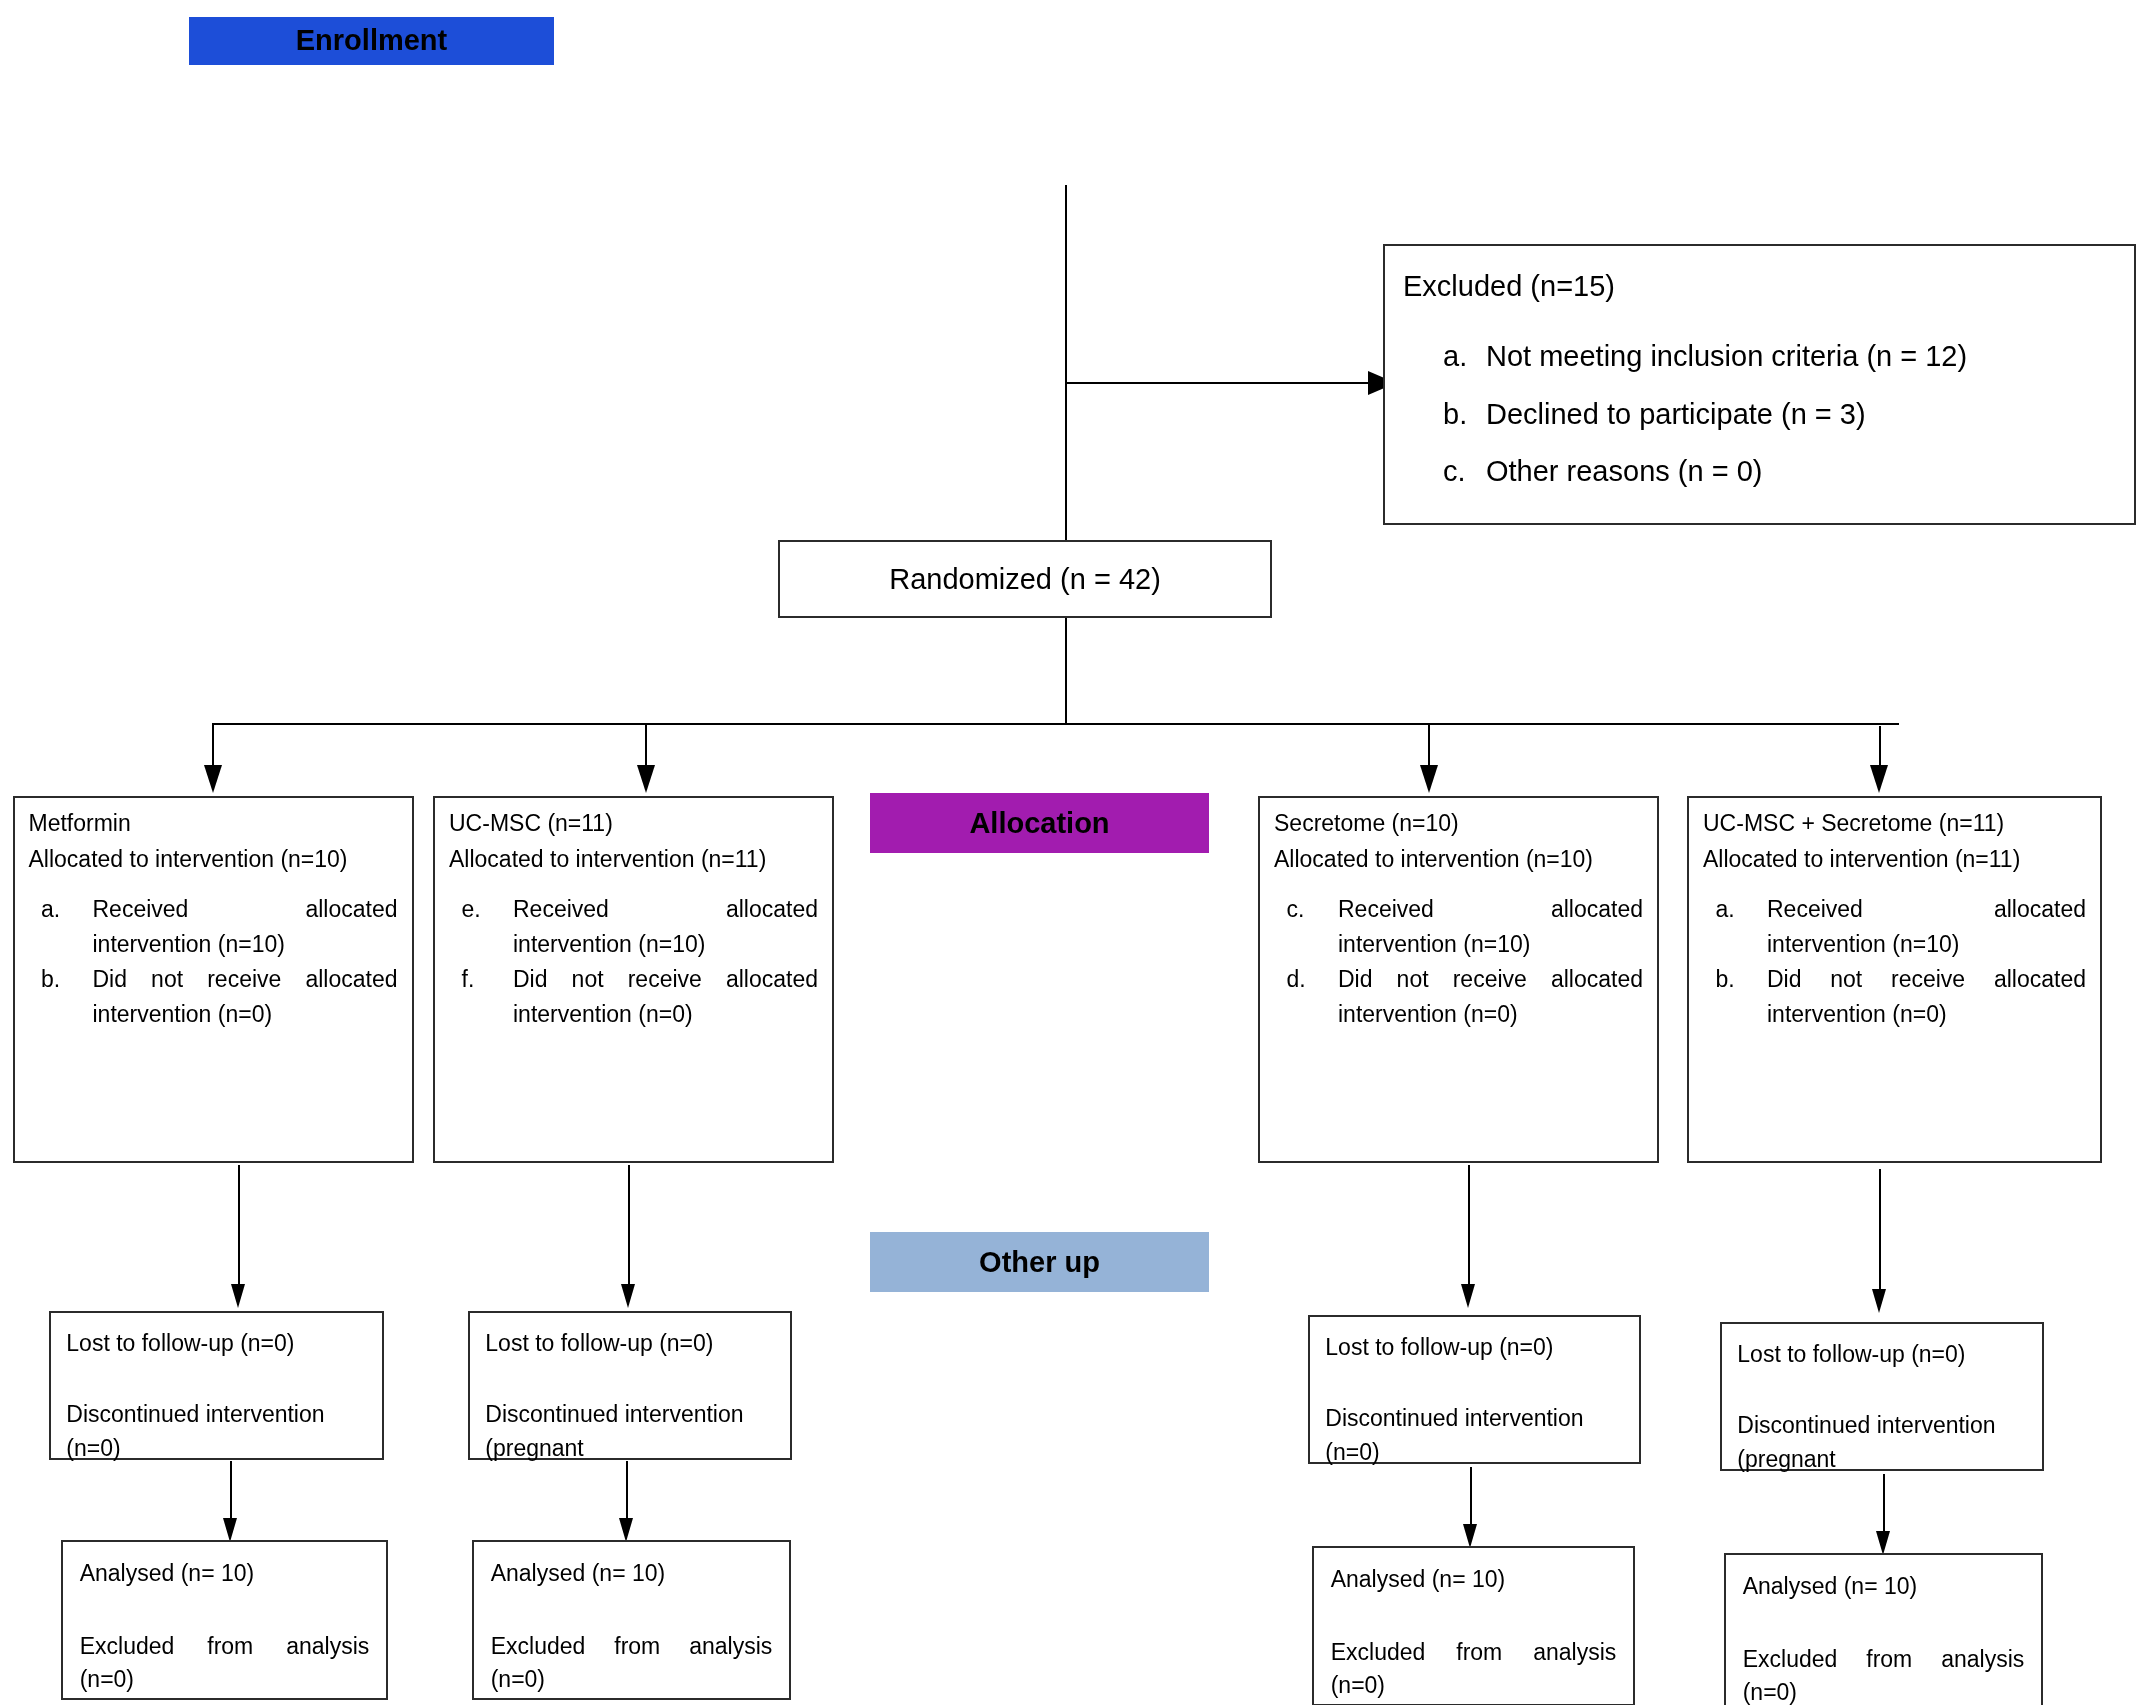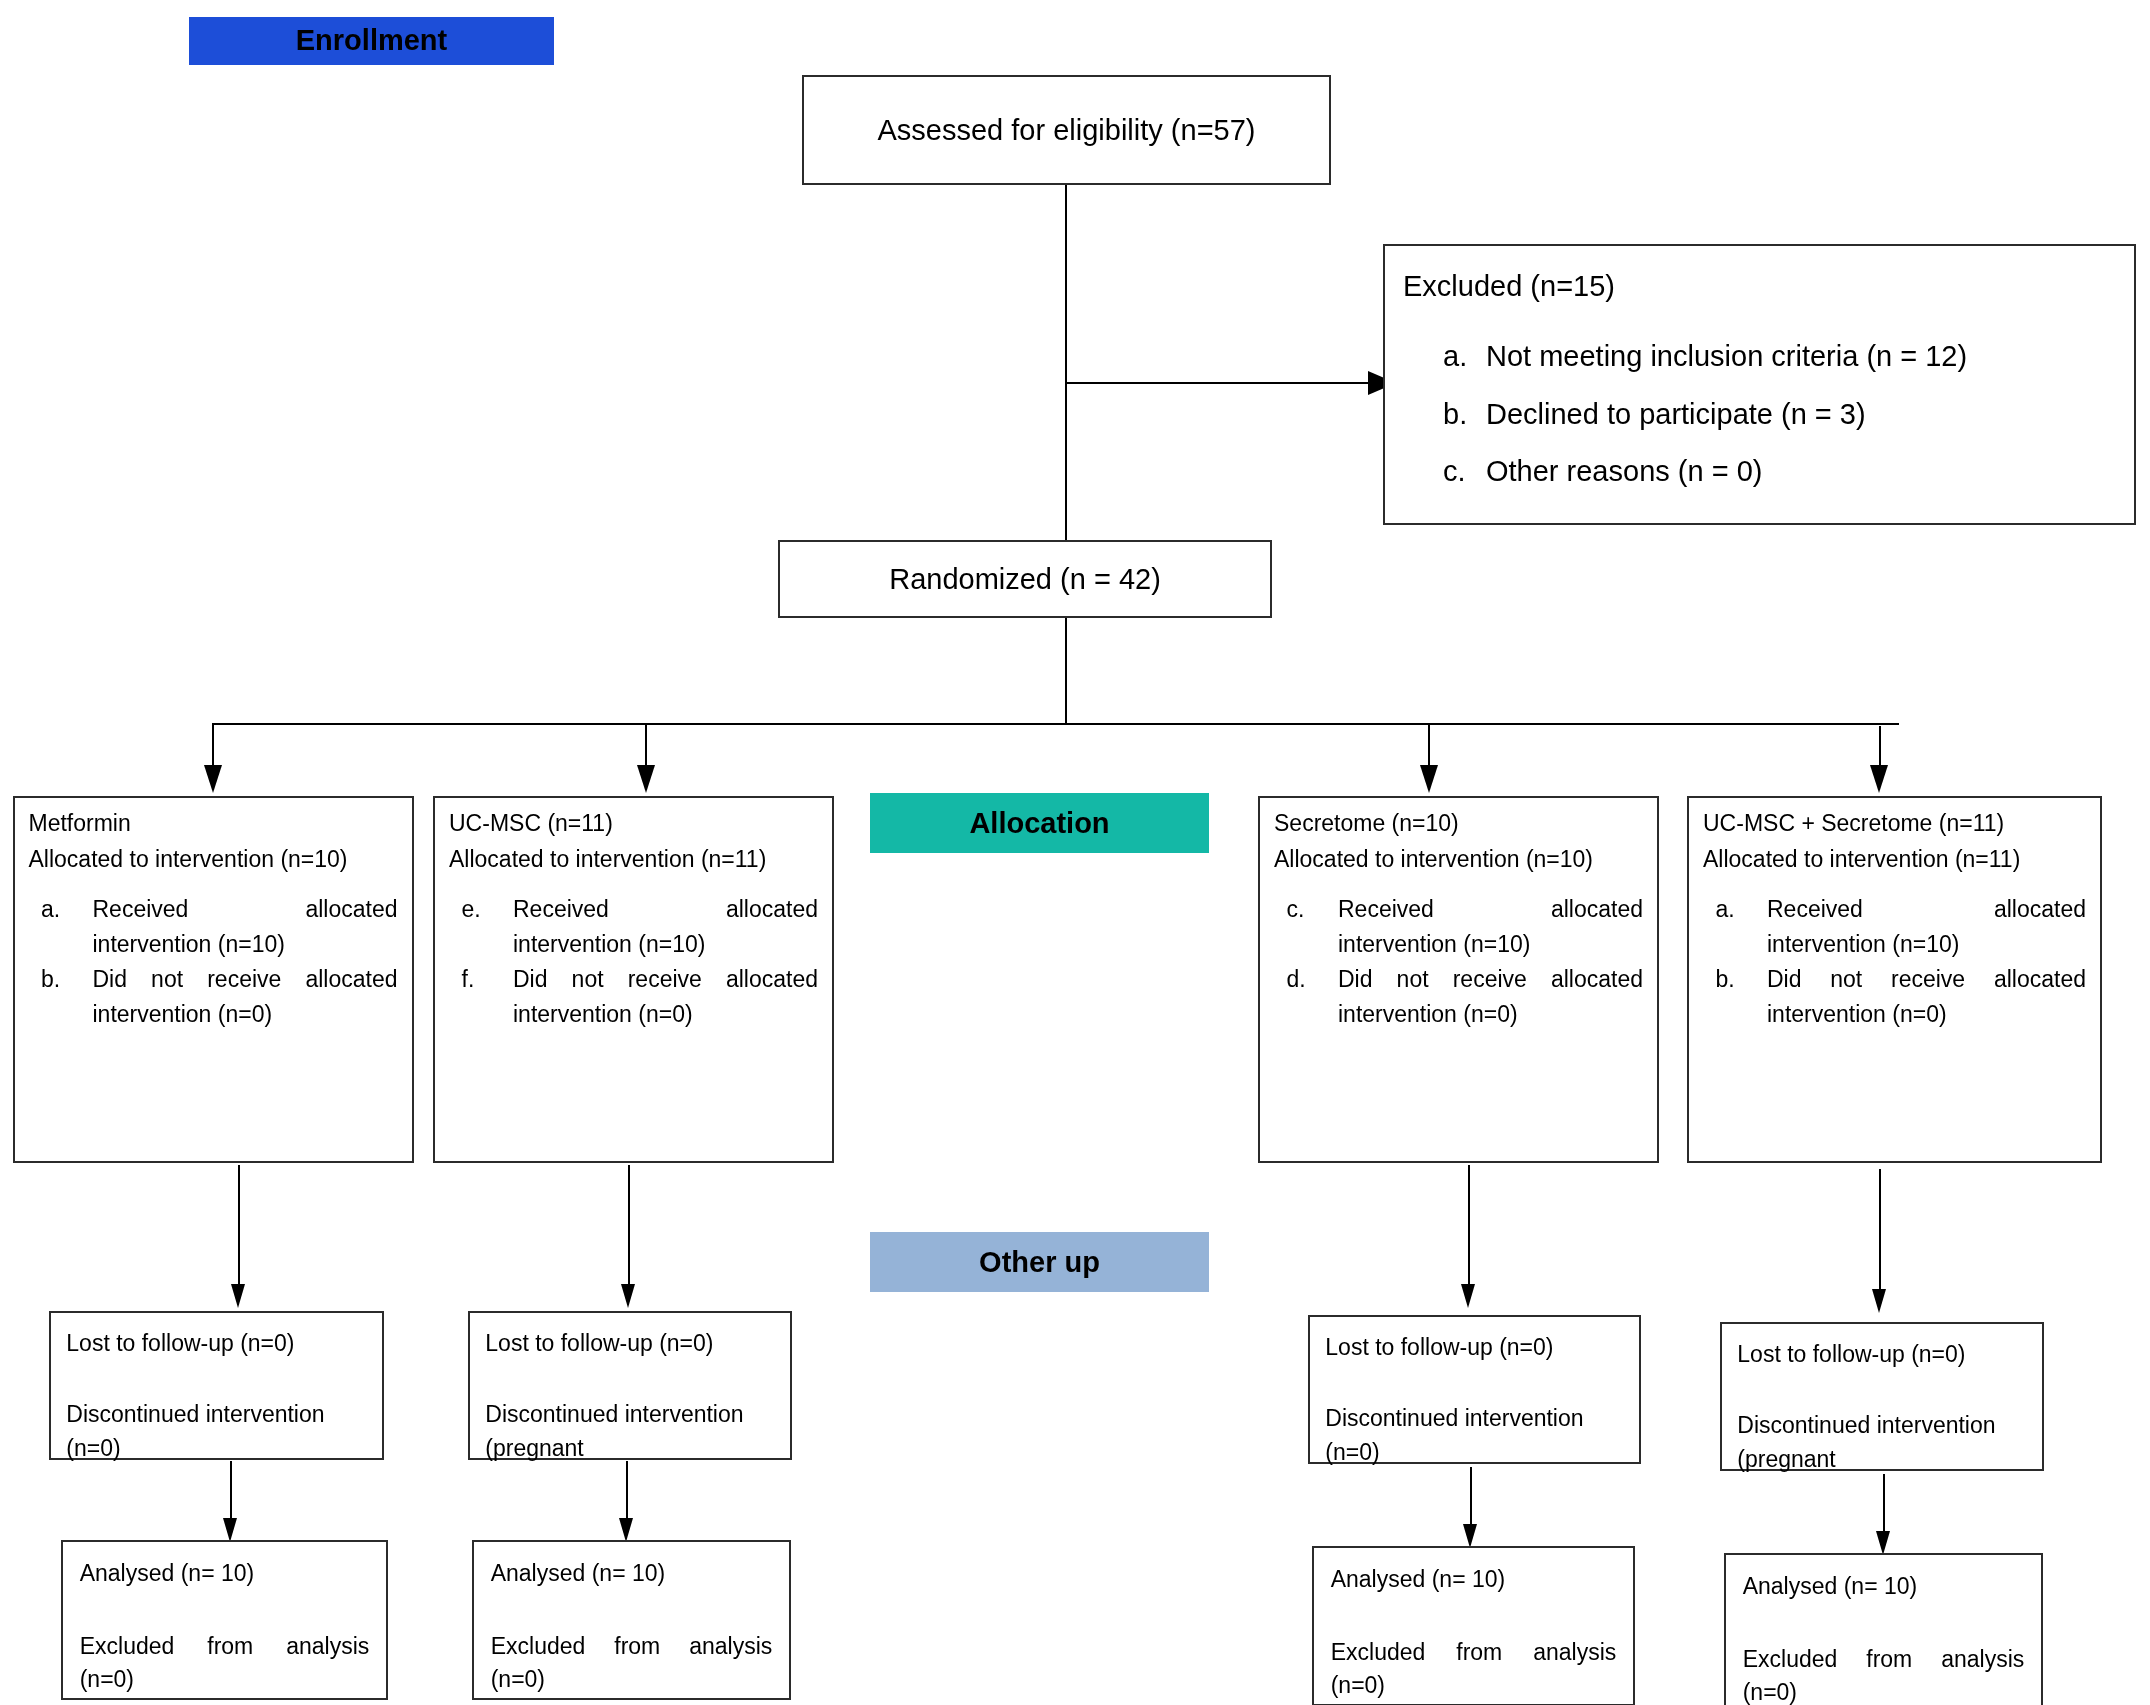--- a/index.html
+++ b/index.html
@@ -137,23 +137,20 @@
 </style>
 </head>
 <body>
 
 <div id="canvas">
 
   <div class="banner" style="left:189px; top:16.7px; width:365px; height:48px; background:#1d4ed8;">
     <span>Enrollment</span>
   </div>
 
-  <div class="box" style="left:802px; top:75px; width:529px; height:110px; display:flex; align-items:center; justify-content:center;">
-    <div class="big-text">Assessed for eligibility (n=57)</div>
-  </div>
 
   <div class="vline" style="left:1065px; top:185px; height:355px;"></div>
 
   <div class="hline" style="left:1065px; top:382px; width:306px;"></div>
   <div class="arrow-right" style="left:1368px; top:371px;"></div>
 
   <div class="box" style="left:1383px; top:244px; width:753px; height:281px; padding:19.5px 18px;">
     <div class="big-text left" style="margin-bottom:28px;">Excluded (n=15)</div>
     <ol class="excl">
       <li>
@@ -184,21 +181,21 @@
 
   <div class="vline" style="left:645px; top:723px; height:47px;"></div>
   <div class="arrow-down" style="left:637px; top:765px;"></div>
 
   <div class="vline" style="left:1428px; top:725px; height:45px;"></div>
   <div class="arrow-down" style="left:1420px; top:765px;"></div>
 
   <div class="vline" style="left:1879px; top:726px; height:44px;"></div>
   <div class="arrow-down" style="left:1870px; top:765px;"></div>
 
-  <div class="banner" style="left:870px; top:793px; width:339px; height:60px; background:#14b8a6;">
+  <div class="banner" style="left:870px; top:793px; width:339px; height:60px; background:#a21caf;">
     <span>Allocation</span>
   </div>
 
   <div class="box" style="left:12.5px; top:796px; width:401px; height:367px;">
     <div class="box-title">Metformin</div>
     <div class="box-line spaced">Allocated to intervention (n=10)</div>
     <ol class="alpha">
       <li>
         <span class="mark">a.</span>
         <span class="txt">Received allocated intervention (n=10)</span>

